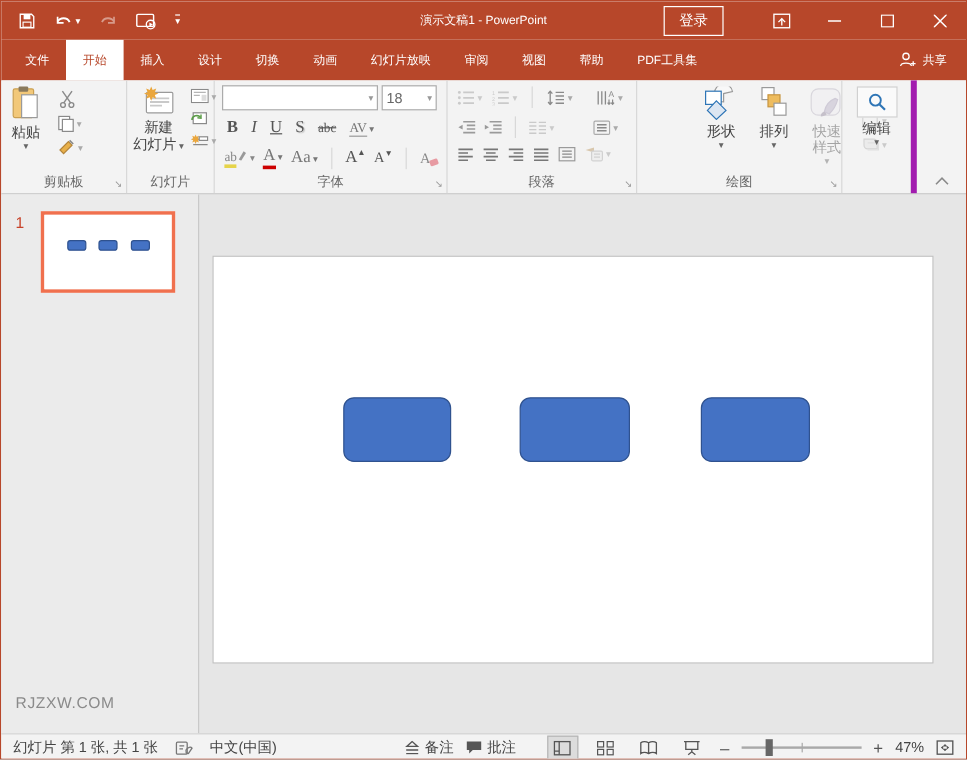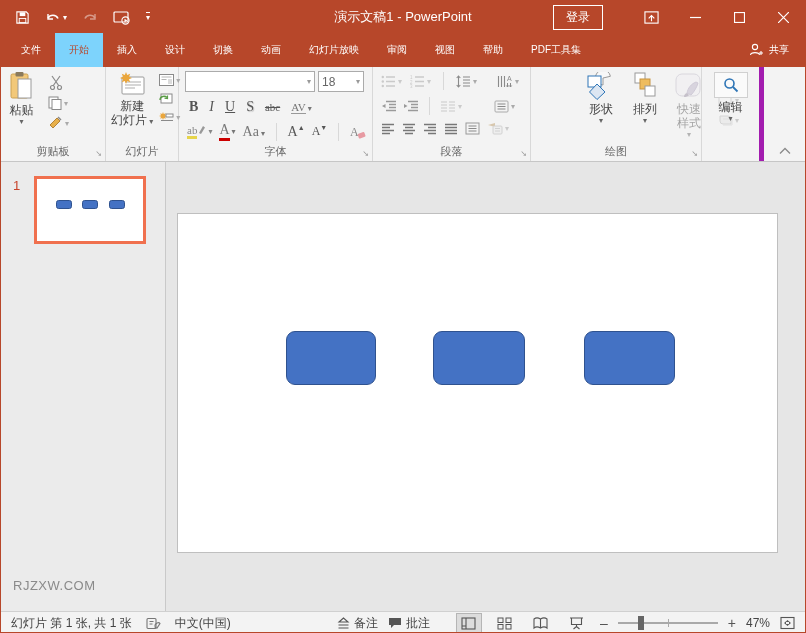--- a/index.html
+++ b/index.html
@@ -3,31 +3,31 @@
 <meta charset="utf-8">
 <style>
   * { box-sizing: border-box; margin:0; padding:0; }
   body { font-family:"Liberation Sans","DejaVu Sans",sans-serif; background:#888; }
   .window { position:relative; width:806px; height:633px; background:#f3f3f3; border:1px solid var(--accent,#B7472A); overflow:hidden; }
 
   
   .titlebar { position:relative; height:32px; background:var(--accent,#B7472A); display:flex; align-items:center; color:#fff; }
   .qat { display:flex; align-items:center; gap:15px; padding-left:14px; z-index:2; }
   .qat .ic { display:flex; align-items:center; color:#fff; }
-  .win-title { position:absolute; left:0; right:0; top:0; height:32px; display:flex; align-items:center; justify-content:center; font-size:13px; pointer-events:none; }
+  .win-title { position:absolute; left:0; right:0; top:0; height:32px; display:flex; align-items:center; justify-content:center; font-size:10px; pointer-events:none; }
   .tb-right { margin-left:auto; display:flex; align-items:center; height:32px; z-index:2; }
   .signin { border:1px solid #fff; color:#fff; font-size:12px; padding:3px 12px; margin-right:26px; cursor:pointer; }
   .winbtn { width:44px; height:32px; display:flex; align-items:center; justify-content:center; }
   .caret::after { content:"▾"; font-size:8px; color:inherit; margin-left:2px; }
   .qat-caret { border-top:1px solid #fff; padding-top:1px; font-size:8px; line-height:8px; }
 
   
   .tabrow { height:34px; background:var(--accent,#B7472A); display:flex; align-items:stretch; color:#fff; font-size:10px; padding-left:6px; }
   .tab { display:flex; align-items:center; padding:0 14px; cursor:pointer; white-space:nowrap; }
-  .tab.active { background:#7dd3fc; color:var(--accent,#B7472A); }
+  .tab.active { background:#ffffff; color:var(--accent,#B7472A); }
   .tellme { display:flex; align-items:center; gap:5px; padding:0 12px; }
   .share { margin-left:auto; display:flex; align-items:center; gap:5px; padding:0 16px; }
 
   
   .ribbon { height:95px; background:#f3f3f3; border-bottom:1px solid #c6c6c6; display:flex; position:relative; font-size:12px; color:#444; }
   .rgroup { position:relative; border-right:1px solid #d8d8d8; height:100%; padding-top:4px; }
   .glabel { position:absolute; bottom:2px; left:0; right:0; text-align:center; font-size:11px; color:#666; pointer-events:none; }
   .launcher { position:absolute; bottom:3px; right:3px; font-size:8px; color:#999; cursor:pointer; }
   .launcher::before { content:"↘"; }
   .bigbtn { display:inline-flex; flex-direction:column; align-items:center; justify-content:flex-start; gap:2px; cursor:pointer; color:#444; }

